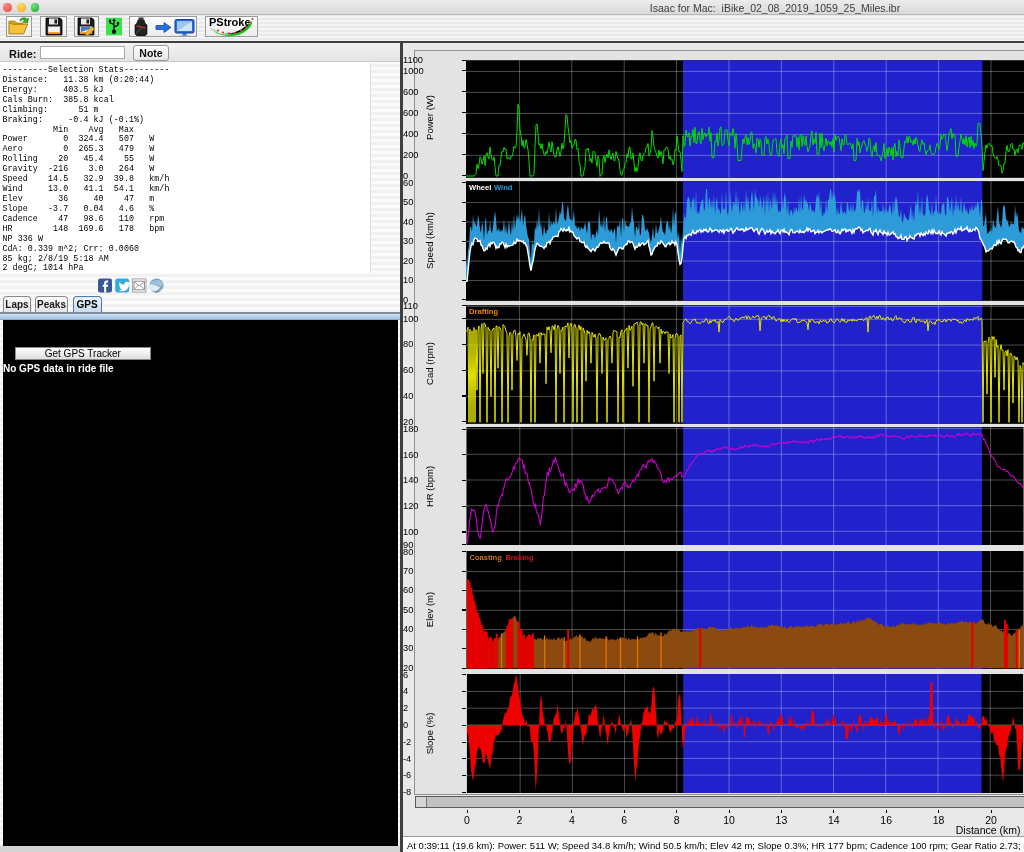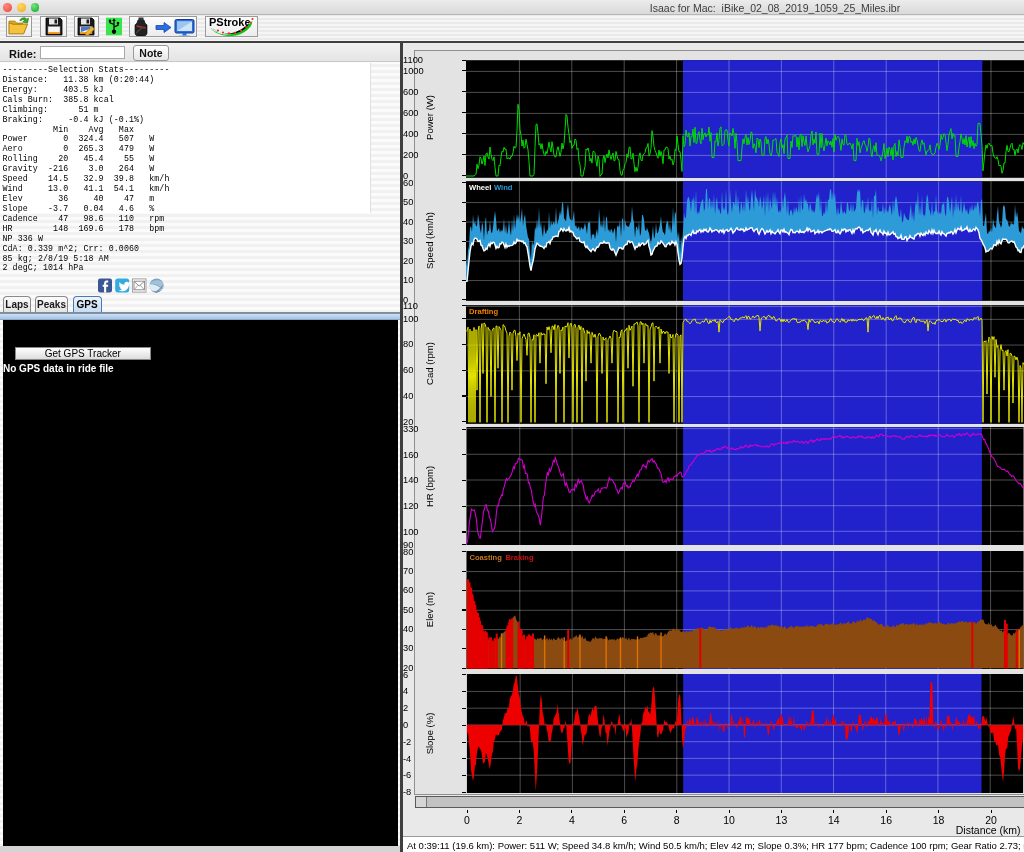--- a/index.html
+++ b/index.html
@@ -23,21 +23,21 @@
 #sidebar { left:0; top:43px; width:400px; height:809px;
   background:repeating-linear-gradient(#fbfbfb 0px,#fbfbfb 3px,#f1f1f1 3px,#f1f1f1 6px); }
 #riderow { position:absolute; left:0; top:0; width:400px; height:19px;
   background:linear-gradient(#f2f2f2,#e4e4e4); border-bottom:1px solid #c9c9c9; }
 #ridelabel { position:absolute; left:9px; top:5px; font-size:11px; font-weight:bold; color:#111; }
 #rideinput { position:absolute; left:40px; top:2.5px; width:85px; height:13.5px;
   background:#fff; border:1px solid #a9a9a9; }
 #notebtn { position:absolute; left:133px; top:2px; width:36px; height:15.5px;
   background:linear-gradient(#ffffff,#e6e6e6); border:1px solid #999; border-radius:3px;
   font-size:10.5px; font-weight:bold; color:#111; text-align:center; line-height:14px; }
-#statsbox { position:absolute; left:0px; top:20px; width:371px; height:150px;
+#statsbox { position:absolute; left:0px; top:20px; width:371px; height:210px;
   background:#fff; border-right:1px solid #e0e0e0; }
 #statsbox pre { font-family:"Liberation Mono", monospace; font-size:8.3px; line-height:9.92px;
   color:#000; margin:2px 0 0 2.5px; letter-spacing:0.08px; }
 #icons { position:absolute; left:98px; top:235px; }
 
 #tabs { position:absolute; left:0; top:253px; width:400px; height:16.5px; }
 .tab { position:absolute; top:0; height:15.5px; border:1px solid #8a8a8a; border-bottom:none;
   border-radius:4px 4px 0 0; background:linear-gradient(#fcfcfc,#e3e3e3);
   font-size:10px; font-weight:bold; color:#1a1a1a; text-align:center; padding-top:2px; }
 #tabline { position:absolute; left:0; top:268.5px; width:400px; height:1px; background:#8a8a8a; }
@@ -284,21 +284,21 @@
 <div class="ytick" style="top:318.2px"></div>
 <div class="yl" style="top:339.2px">80</div>
 <div class="ytick" style="top:343.9px"></div>
 <div class="yl" style="top:365.0px">60</div>
 <div class="ytick" style="top:369.7px"></div>
 <div class="yl" style="top:390.7px">40</div>
 <div class="ytick" style="top:395.4px"></div>
 <div class="yl" style="top:416.5px">20</div>
 <div class="ytick" style="top:421.2px"></div>
 <div class="ytitle" style="top:363.8px">Cad (rpm)</div>
-<div class="yl" style="top:423.8px">330</div>
+<div class="yl" style="top:423.8px">180</div>
 <div class="ytick" style="top:428.5px"></div>
 <div class="yl" style="top:449.5px">160</div>
 <div class="ytick" style="top:454.2px"></div>
 <div class="yl" style="top:475.3px">140</div>
 <div class="ytick" style="top:480.0px"></div>
 <div class="yl" style="top:501.0px">120</div>
 <div class="ytick" style="top:505.7px"></div>
 <div class="yl" style="top:526.7px">100</div>
 <div class="ytick" style="top:531.4px"></div>
 <div class="yl" style="top:539.6px">90</div>

